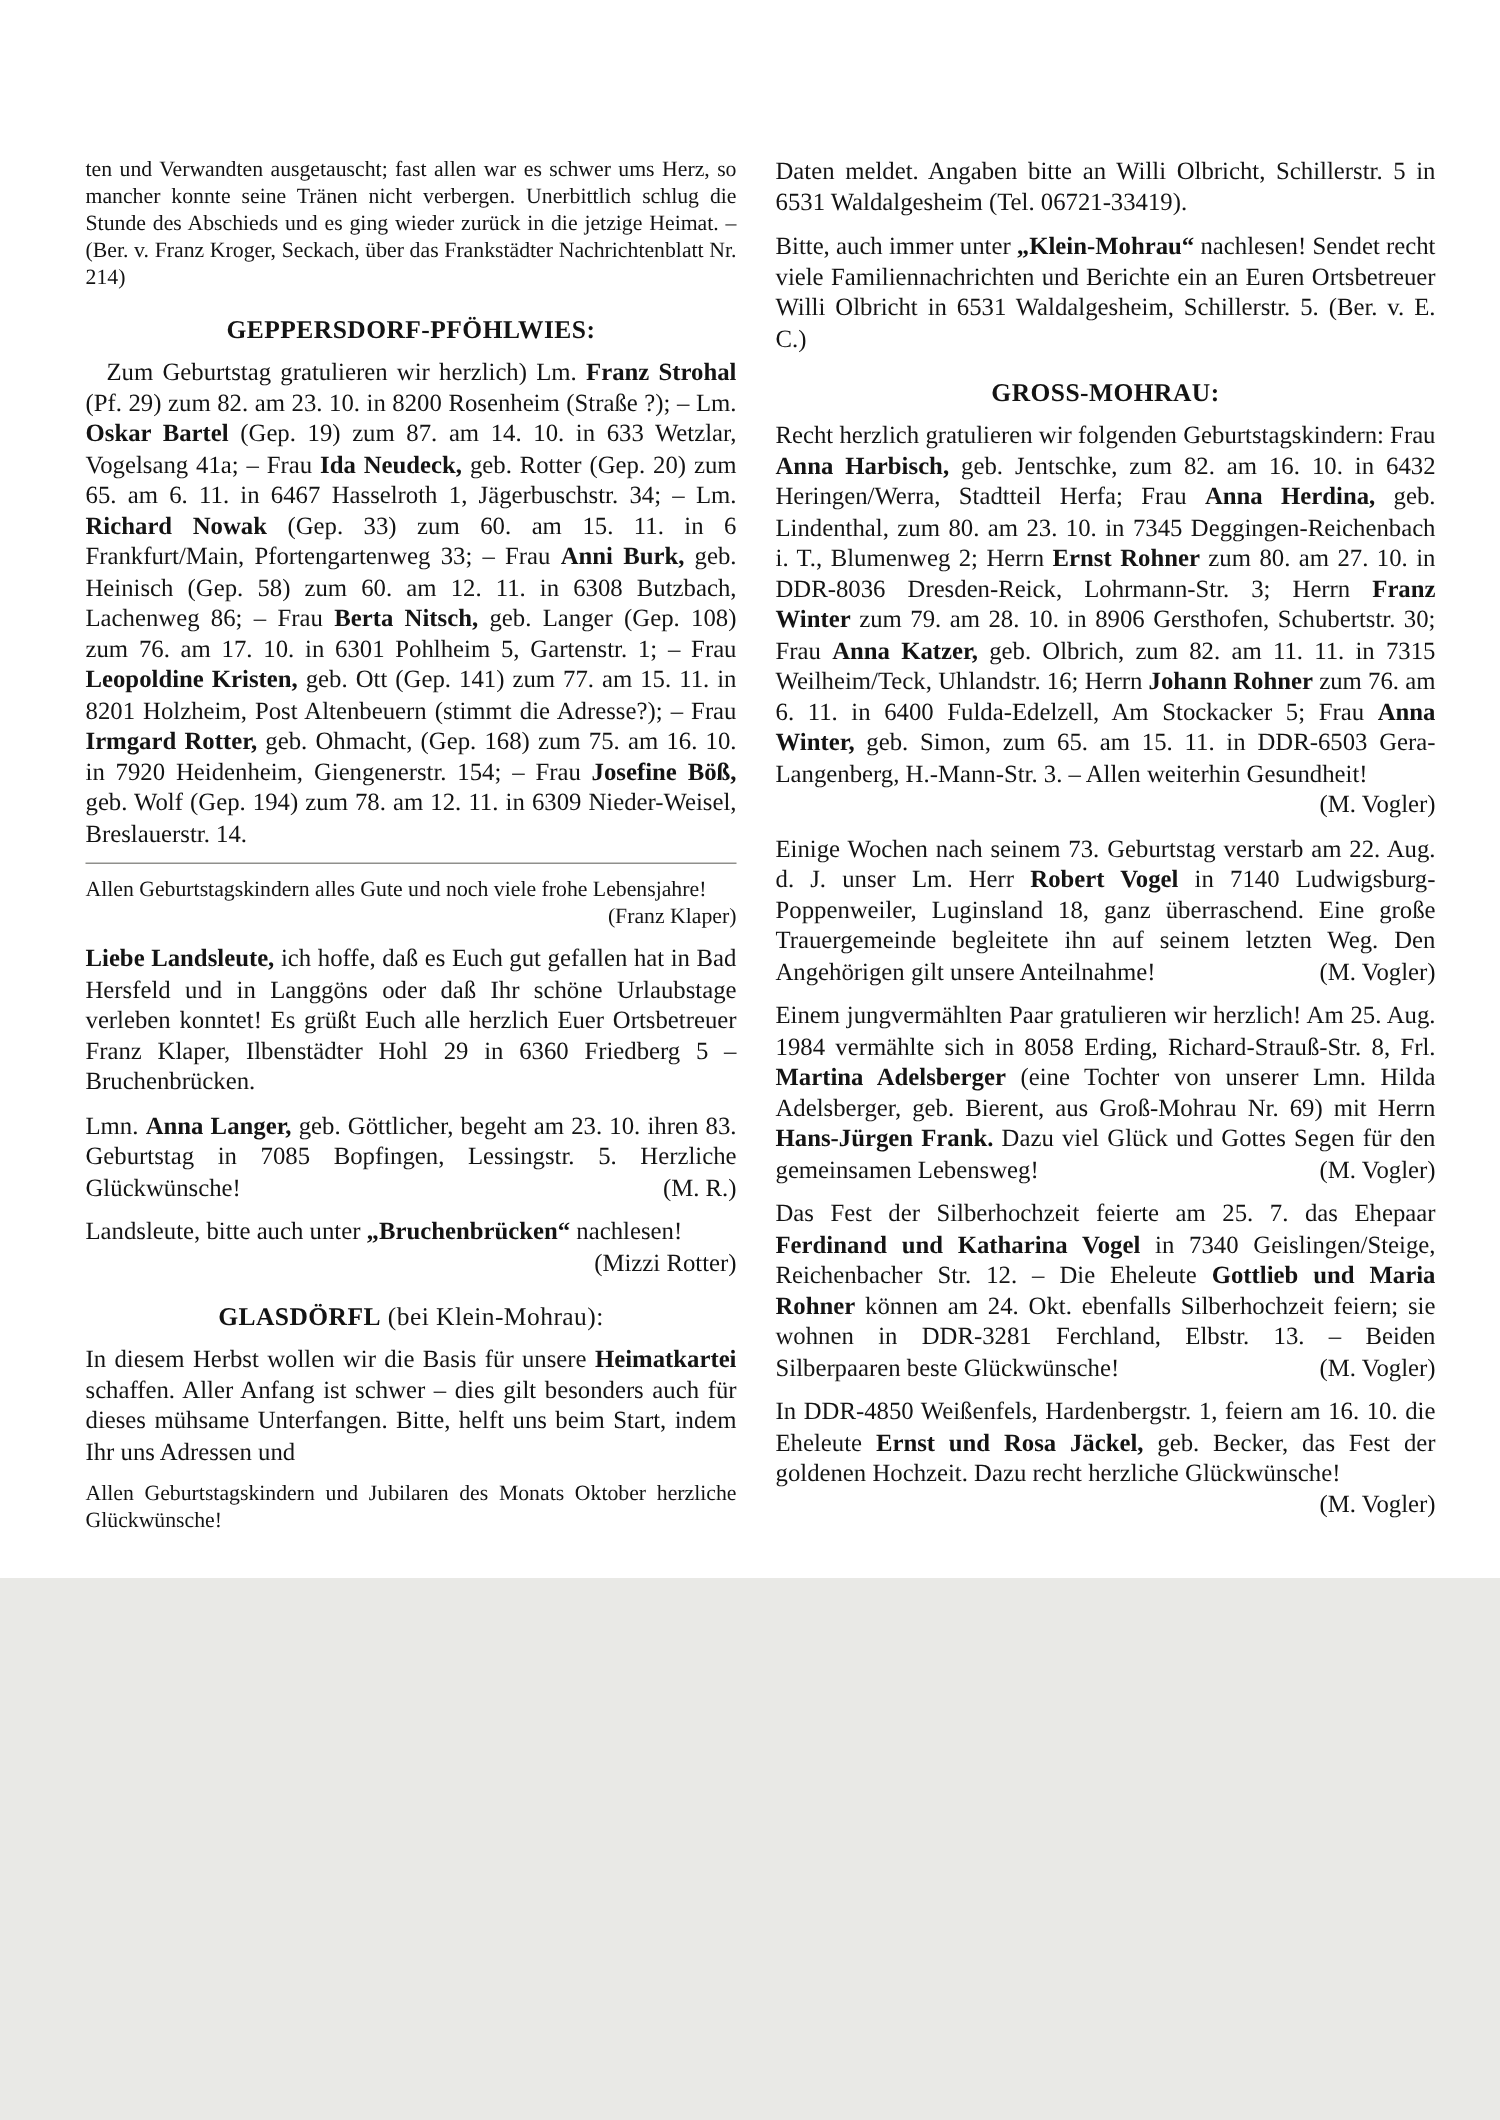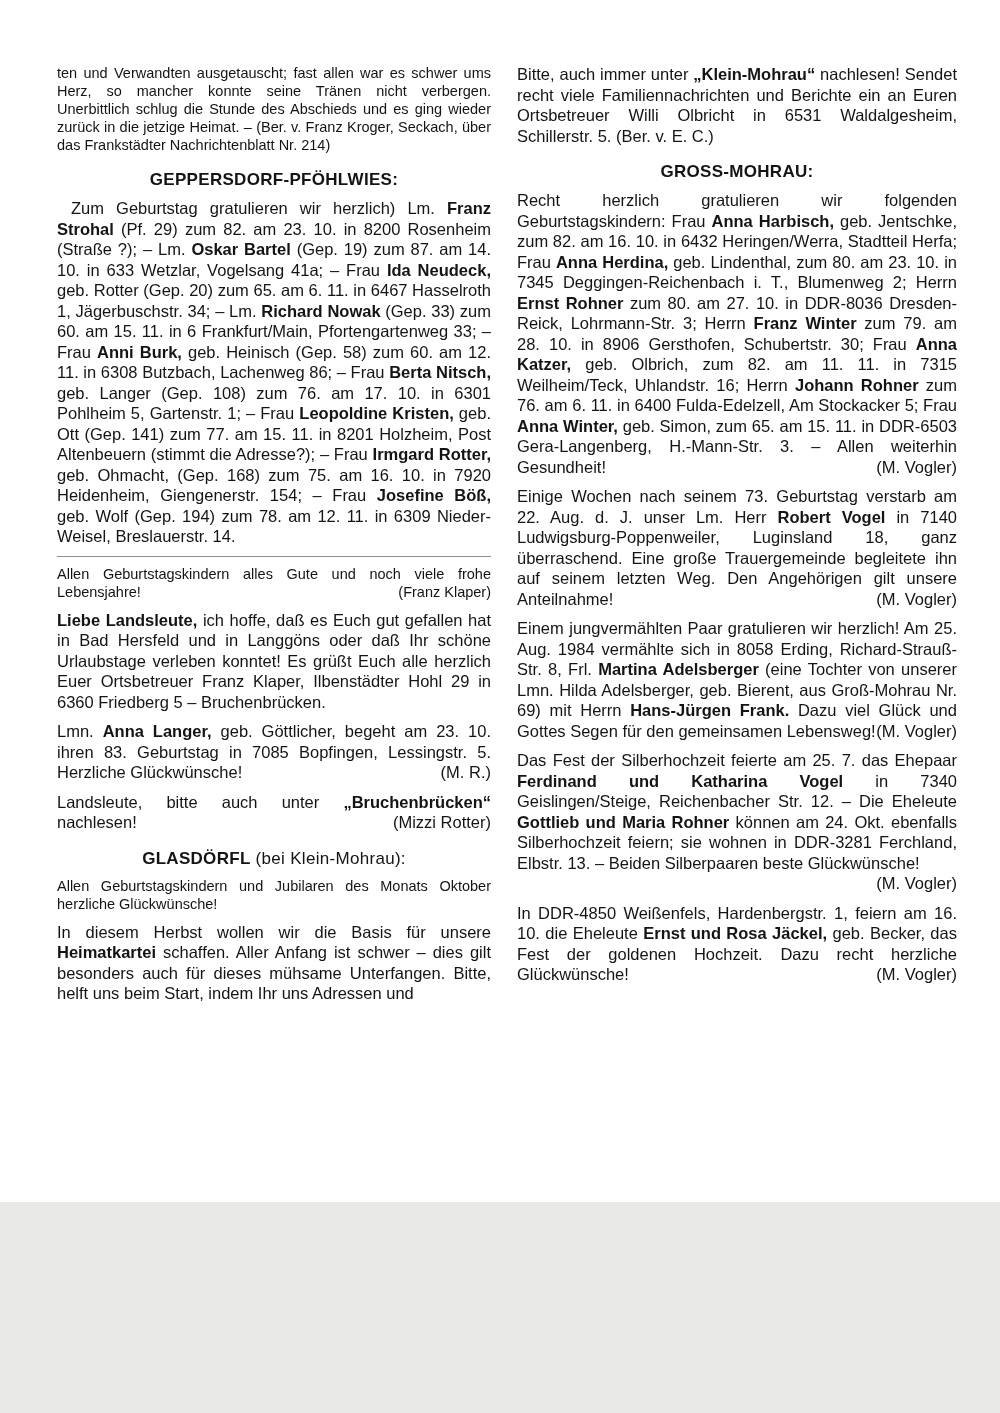--- a/index.html
+++ b/index.html
@@ -3,26 +3,26 @@
 <meta charset="utf-8">
 <style>
   html, body {
     margin: 0;
     padding: 0;
     background: #e9e9e6;
   }
   .page {
     position: relative;
     width: 1000px;
-    height: 1202px;
+    height: 1052px;
     margin: 0 auto;
     background: #ffffff;
     box-sizing: border-box;
-    padding: 64px 43px 0 57px;
-    font-family: Liberation Sans, sans-serif;
+    padding: 104px 43px 0 57px;
+    font-family: Liberation Serif, serif;
     color: #141414;
     overflow: hidden;
   }
   .columns {
     display: flex;
     gap: 26px;
     align-items: flex-start;
   }
   .col { box-sizing: border-box; }
   .col.left  { width: 434px; }
@@ -78,24 +78,25 @@
     <div class="col left">
         <p class="para small"><span>ten und Verwandten ausgetauscht; fast allen war es schwer ums Herz, so mancher konnte seine Tränen nicht verbergen. Unerbittlich schlug die Stunde des Abschieds und es ging wieder zurück in die jetzige Heimat. – (Ber. v. Franz Kroger, Seckach, über das Frankstädter Nachrichtenblatt Nr. 214)</span></p>
         <h3 class="heading"><b>GEPPERSDORF-PFÖHLWIES:</b></h3>
         <p class="para indent"><span>Zum Geburtstag gratulieren wir herzlich) Lm. </span><b>Franz Strohal</b><span> (Pf. 29) zum 82. am 23. 10. in 8200 Rosenheim (Straße ?); – Lm. </span><b>Oskar Bartel</b><span> (Gep. 19) zum 87. am 14. 10. in 633 Wetzlar, Vogelsang 41a; – Frau </span><b>Ida Neudeck,</b><span> geb. Rotter (Gep. 20) zum 65. am 6. 11. in 6467 Hasselroth 1, Jägerbuschstr. 34; – Lm. </span><b>Richard Nowak</b><span> (Gep. 33) zum 60. am 15. 11. in 6 Frankfurt/Main, Pfortengartenweg 33; – Frau </span><b>Anni Burk,</b><span> geb. Heinisch (Gep. 58) zum 60. am 12. 11. in 6308 Butzbach, Lachenweg 86; – Frau </span><b>Berta Nitsch,</b><span> geb. Langer (Gep. 108) zum 76. am 17. 10. in 6301 Pohlheim 5, Gartenstr. 1; – Frau </span><b>Leopoldine Kristen,</b><span> geb. Ott (Gep. 141) zum 77. am 15. 11. in 8201 Holzheim, Post Altenbeuern (stimmt die Adresse?); – Frau </span><b>Irmgard Rotter,</b><span> geb. Ohmacht, (Gep. 168) zum 75. am 16. 10. in 7920 Heidenheim, Giengenerstr. 154; – Frau </span><b>Josefine Böß,</b><span> geb. Wolf (Gep. 194) zum 78. am 12. 11. in 6309 Nieder-Weisel, Breslauerstr. 14.</span></p>
         <div class="divider"></div>
         <p class="para small"><span>Allen Geburtstagskindern alles Gute und noch viele frohe Lebensjahre!</span><span class="sig">(Franz Klaper)</span></p>
         <p class="para"><b>Liebe Landsleute,</b><span> ich hoffe, daß es Euch gut gefallen hat in Bad Hersfeld und in Langgöns oder daß Ihr schöne Urlaubstage verleben konntet! Es grüßt Euch alle herzlich Euer Ortsbetreuer Franz Klaper, Ilbenstädter Hohl 29 in 6360 Friedberg 5 – Bruchenbrücken.</span></p>
         <p class="para"><span>Lmn. </span><b>Anna Langer,</b><span> geb. Göttlicher, begeht am 23. 10. ihren 83. Geburtstag in 7085 Bopfingen, Lessingstr. 5. Herzliche Glückwünsche!</span><span class="sig">(M. R.)</span></p>
         <p class="para"><span>Landsleute, bitte auch unter </span><b>„Bruchenbrücken“</b><span> nachlesen!</span><span class="sig">(Mizzi Rotter)</span></p>
         <h3 class="heading"><b>GLASDÖRFL</b><span> (bei Klein-Mohrau):</span></h3>
+        <p class="para"><span>In diesem Herbst wollen wir die Basis für unsere </span><b>Heimatkartei</b><span> schaffen. Aller Anfang ist schwer – dies gilt besonders auch für dieses mühsame Unterfangen. Bitte, helft uns beim Start, indem Ihr uns Adressen und</span></p>
         <p class="para small"><span>Allen Geburtstagskindern und Jubilaren des Monats Oktober herzliche Glückwünsche!</span></p>
-        <p class="para"><span>In diesem Herbst wollen wir die Basis für unsere </span><b>Heimatkartei</b><span> schaffen. Aller Anfang ist schwer – dies gilt besonders auch für dieses mühsame Unterfangen. Bitte, helft uns beim Start, indem Ihr uns Adressen und</span></p>
       </div>
     <div class="col right">
+        <p class="para"><span>Daten meldet. Angaben bitte an Willi Olbricht, Schillerstr. 5 in 6531 Waldalgesheim (Tel. 06721-33419).</span></p>
         <p class="para"><span>Bitte, auch immer unter </span><b>„Klein-Mohrau“</b><span> nachlesen! Sendet recht viele Familiennachrichten und Berichte ein an Euren Ortsbetreuer Willi Olbricht in 6531 Waldalgesheim, Schillerstr. 5. (Ber. v. E. C.)</span></p>
         <h3 class="heading"><b>GROSS-MOHRAU:</b></h3>
         <p class="para"><span>Recht herzlich gratulieren wir folgenden Geburtstagskindern: Frau </span><b>Anna Harbisch,</b><span> geb. Jentschke, zum 82. am 16. 10. in 6432 Heringen/Werra, Stadtteil Herfa; Frau </span><b>Anna Herdina,</b><span> geb. Lindenthal, zum 80. am 23. 10. in 7345 Deggingen-Reichenbach i. T., Blumenweg 2; Herrn </span><b>Ernst Rohner</b><span> zum 80. am 27. 10. in DDR-8036 Dresden-Reick, Lohrmann-Str. 3; Herrn </span><b>Franz Winter</b><span> zum 79. am 28. 10. in 8906 Gersthofen, Schubertstr. 30; Frau </span><b>Anna Katzer,</b><span> geb. Olbrich, zum 82. am 11. 11. in 7315 Weilheim/Teck, Uhlandstr. 16; Herrn </span><b>Johann Rohner</b><span> zum 76. am 6. 11. in 6400 Fulda-Edelzell, Am Stockacker 5; Frau </span><b>Anna Winter,</b><span> geb. Simon, zum 65. am 15. 11. in DDR-6503 Gera-Langenberg, H.-Mann-Str. 3. – Allen weiterhin Gesundheit!</span><span class="sig">(M. Vogler)</span></p>
         <p class="para"><span>Einige Wochen nach seinem 73. Geburtstag verstarb am 22. Aug. d. J. unser Lm. Herr </span><b>Robert Vogel</b><span> in 7140 Ludwigsburg-Poppenweiler, Luginsland 18, ganz überraschend. Eine große Trauergemeinde begleitete ihn auf seinem letzten Weg. Den Angehörigen gilt unsere Anteilnahme!</span><span class="sig">(M. Vogler)</span></p>
         <p class="para"><span>Einem jungvermählten Paar gratulieren wir herzlich! Am 25. Aug. 1984 vermählte sich in 8058 Erding, Richard-Strauß-Str. 8, Frl. </span><b>Martina Adelsberger</b><span> (eine Tochter von unserer Lmn. Hilda Adelsberger, geb. Bierent, aus Groß-Mohrau Nr. 69) mit Herrn </span><b>Hans-Jürgen Frank.</b><span> Dazu viel Glück und Gottes Segen für den gemeinsamen Lebensweg!</span><span class="sig">(M. Vogler)</span></p>
         <p class="para"><span>Das Fest der Silberhochzeit feierte am 25. 7. das Ehepaar </span><b>Ferdinand und Katharina Vogel</b><span> in 7340 Geislingen/Steige, Reichenbacher Str. 12. – Die Eheleute </span><b>Gottlieb und Maria Rohner</b><span> können am 24. Okt. ebenfalls Silberhochzeit feiern; sie wohnen in DDR-3281 Ferchland, Elbstr. 13. – Beiden Silberpaaren beste Glückwünsche!</span><span class="sig">(M. Vogler)</span></p>
         <p class="para"><span>In DDR-4850 Weißenfels, Hardenbergstr. 1, feiern am 16. 10. die Eheleute </span><b>Ernst und Rosa Jäckel,</b><span> geb. Becker, das Fest der goldenen Hochzeit. Dazu recht herzliche Glückwünsche!</span><span class="sig">(M. Vogler)</span></p>
       </div>
   </div>
   <div class="page-number">427</div>

